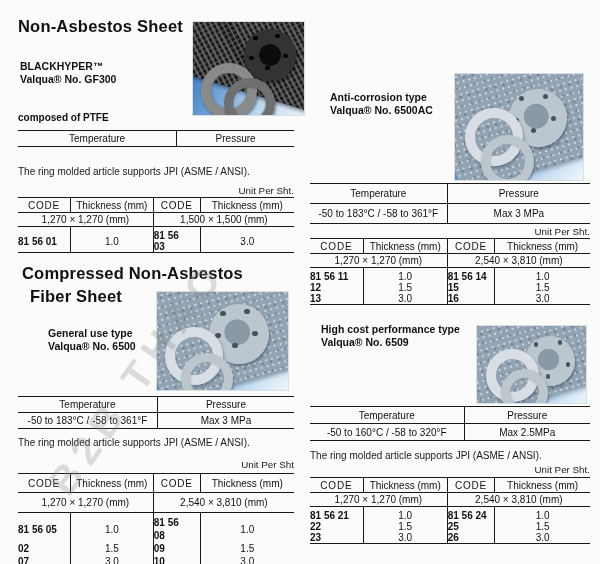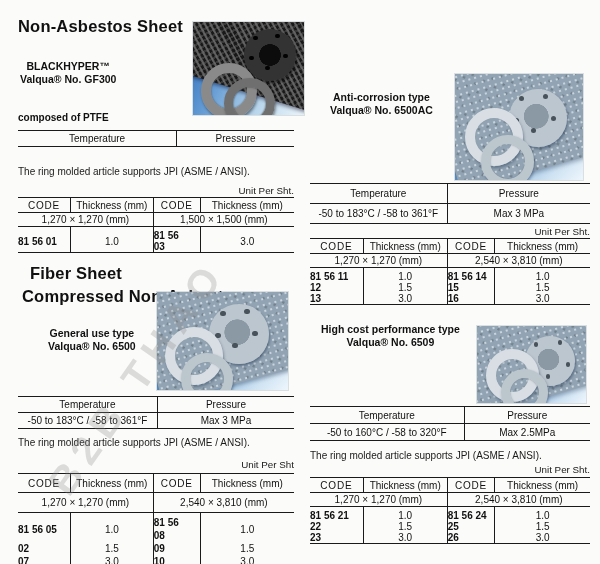--- a/index.html
+++ b/index.html
@@ -8,21 +8,21 @@
     background:#fbfbf9; color:#161616;
     font-family:"Liberation Sans", sans-serif;
   }
   .abs { position:absolute; }
 
   
   .title  { font-weight:bold; font-size:16.5px; line-height:19px; letter-spacing:.2px; color:#101010; }
   .title .ln { display:block; }
   .t3 .ln2 { padding-left:8px; }
   .t3 { line-height:23px; }
-  .sub    { font-weight:bold; font-size:10.5px; line-height:12.5px; color:#101010;text-align:center; }
+  .sub    { font-weight:bold; font-size:10.5px; line-height:12.5px; color:#101010; }
   .sub .ln { display:block; }
   .comp   { font-weight:bold; font-size:10px; color:#101010; }
   .note   { font-size:10px; color:#1a1a1a; }
   .unit   { font-size:9.8px; color:#1a1a1a; text-align:right; }
 
   
   table.tp {
     position:absolute; border-collapse:collapse; table-layout:fixed;
     border-top:1.5px solid #1a1a1a; border-bottom:1.5px solid #1a1a1a;
     font-size:10px; color:#111;
@@ -242,22 +242,22 @@
     <tr class="data">
       <td class="code">13</td>
       <td class="thick">3.0</td>
       <td class="code">16</td>
       <td class="thick">3.0</td>
     </tr>
   </tbody>
     </table>
 
   <div class="abs title t3" style="left:22px; top:262px;">
+    <span class="ln">Compressed Non-Asbestos</span>
     <span class="ln ln2">Fiber Sheet</span>
-    <span class="ln">Compressed Non-Asbestos</span>
   </div>
 
   <div class="abs sub" style="left:48px; top:327px;">
     <span class="ln">General use type</span>
     <span class="ln">Valqua® No. 6500</span>
   </div>
 
   <div class="photo ph-blue2 p3" style="left:157px; top:292px; width:131px; height:98px;">
     <div class="sheet sheet-gray"></div>
     <div class="flange fl-light" style="left:40%; top:12%; width:60px; height:60px;"></div>

